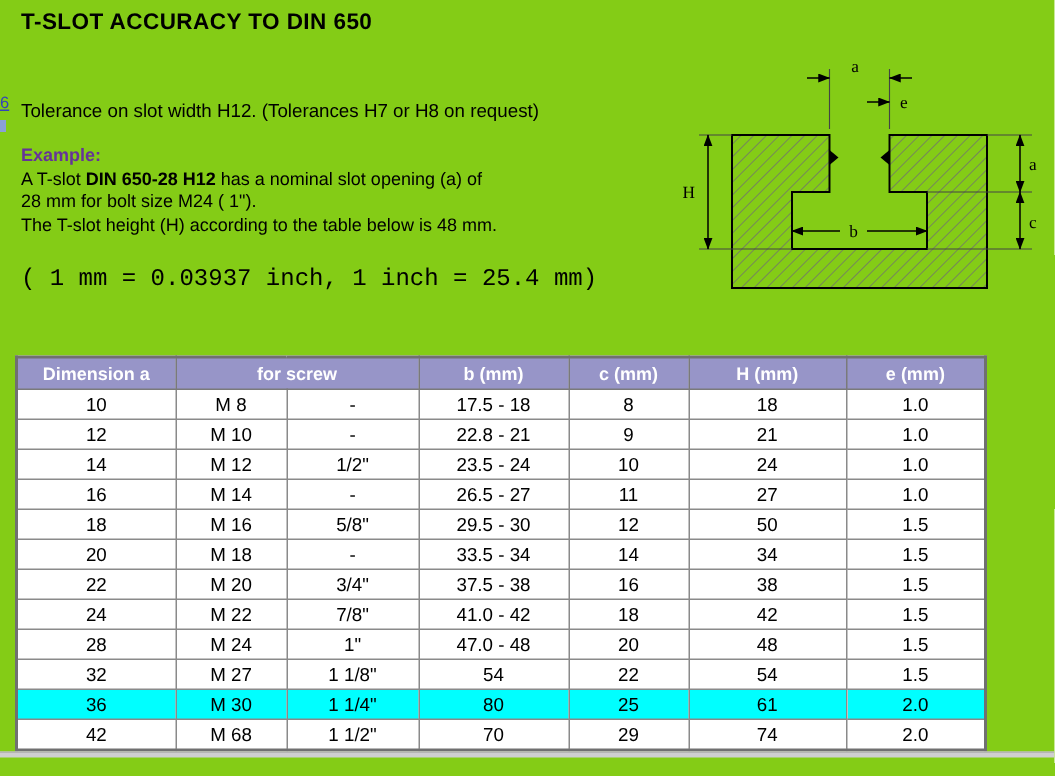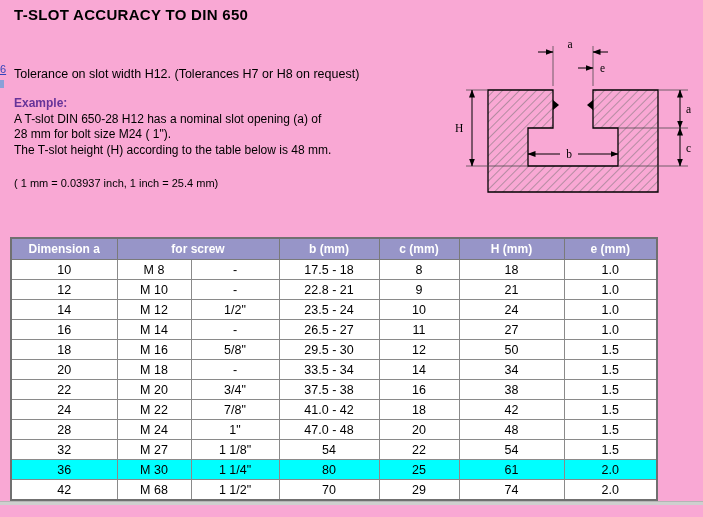--- a/index.html
+++ b/index.html
@@ -1,28 +1,28 @@
 <!DOCTYPE html>
 <html><head>
 <meta charset="utf-8">
 <style>
   html,body{margin:0;padding:0;background:#fff;}
   #page{
-    position:relative;width:703px;height:517px;background:#f9a8d4;overflow:hidden;
+    position:relative;width:703px;height:517px;background:#84cc16;overflow:hidden;
     font-family:"Liberation Sans",sans-serif;color:#000;
   }
   .abs{position:absolute;}
   .page-title{left:14px;top:6px;font-size:15px;font-weight:bold;letter-spacing:.3px;}
   .left-frag{left:0;top:63px;font-size:11px;text-decoration:underline;cursor:pointer;}
   .left-frag2{left:0;top:80px;width:4px;height:8px;background:#8aa0d8;}
   .intro{left:14px;top:67px;font-size:12.5px;text-align:center;}
   .example{left:14px;top:96px;font-size:12px;line-height:15.5px;}
   .example .lbl{font-weight:bold;}
-  .b{font-weight:normal;}
-  .conversion{left:14px;top:177px;font-size:11px;}
+  .b{font-weight:bold;}
+  .conversion{left:14px;top:177px;font-size:16px;font-family:Liberation Mono, monospace;}
   .diagram{left:450px;top:32px;}
   svg text{font-family:"Liberation Serif",serif;font-size:11.5px;fill:#000;}
   svg .ext{stroke:#444;stroke-width:.75;}
   svg .dim{stroke:#000;stroke-width:1;}
   table.tbl{
     position:absolute;left:10px;top:237px;width:648px;
     border-collapse:collapse;table-layout:fixed;background:#fff;
     border:2px solid #707070;font-size:12.5px;
   }
   table.tbl th{

